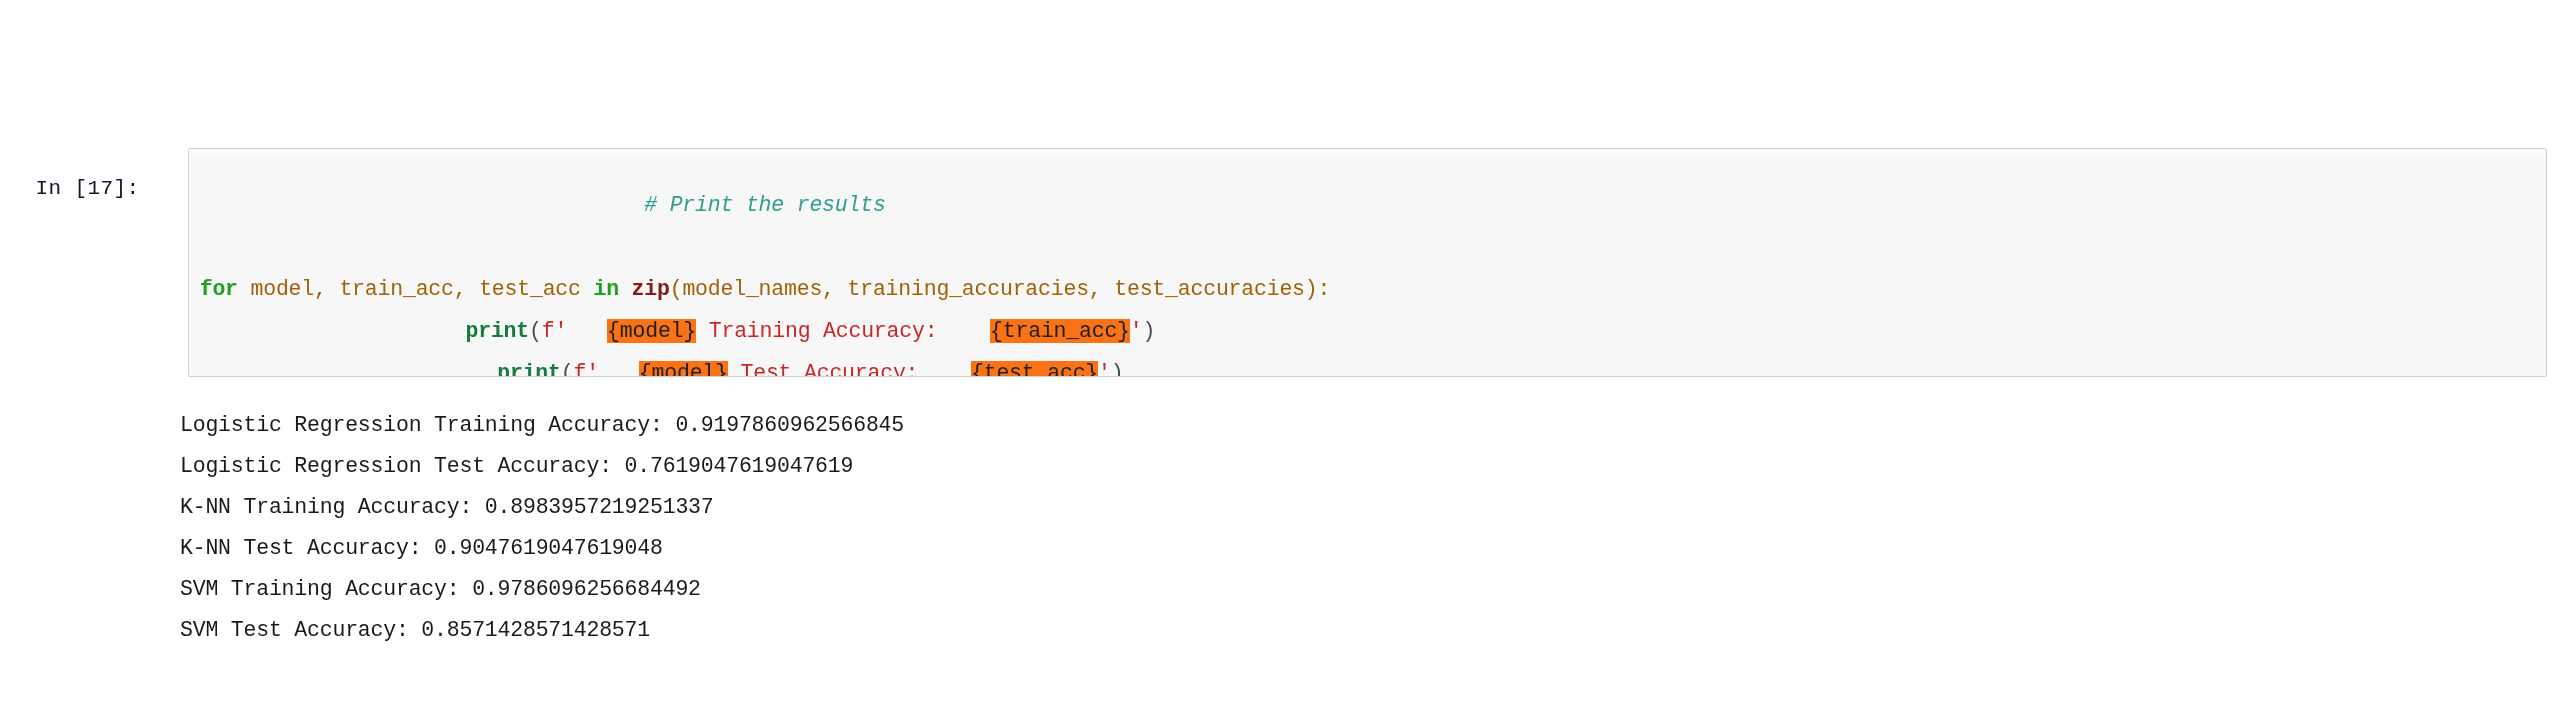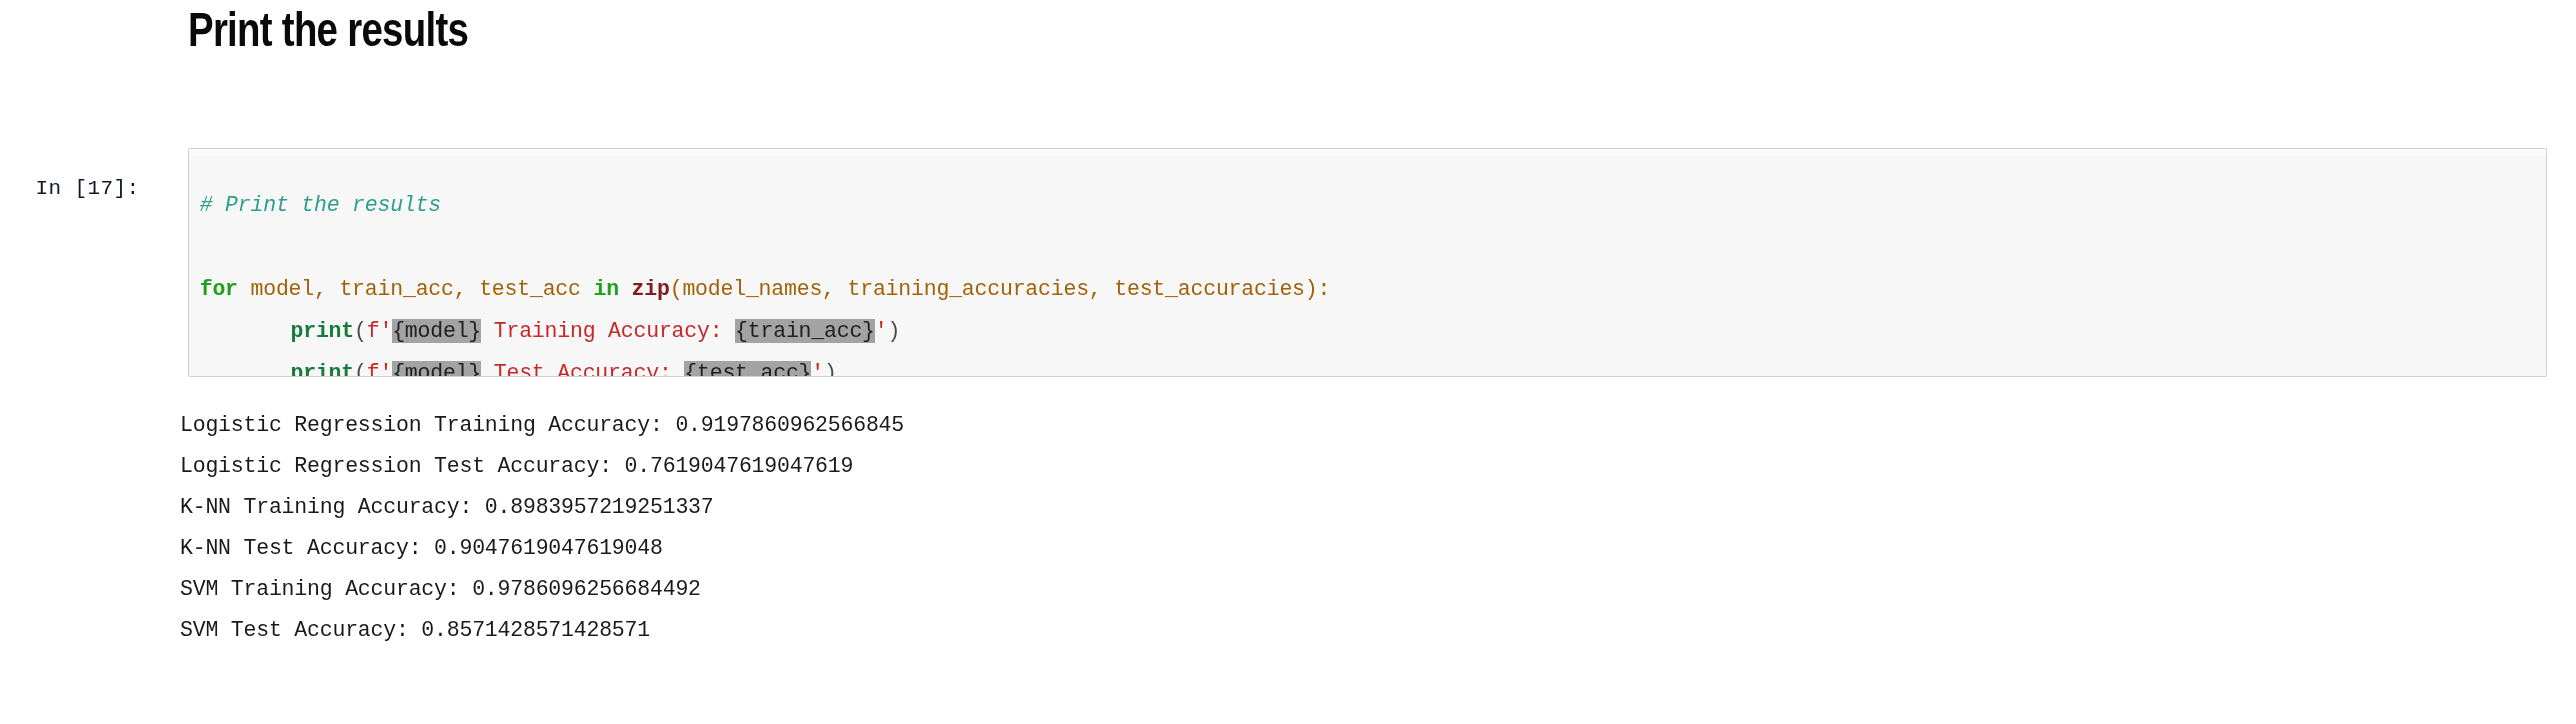--- a/index.html
+++ b/index.html
@@ -93,32 +93,33 @@
   .code-body {
     position: absolute;
     left: 10.7px;
     top: 13px;
     font-family: "Liberation Mono", "DejaVu Sans Mono", monospace;
     font-size: 21.5px;
     line-height: 42px;
     white-space: pre;
     color: #202020;
     letter-spacing: -0.2px;
+    text-align: center;
   }
   .code-line { display: block; height: 42px; }
 
   
   .tok-comment  { color: #2e9e8f; font-style: italic; }
   .tok-keyword  { color: #1fa01f; font-weight: bold; }
   .tok-builtin  { color: #7f1d1d; font-weight: bold; }
   .tok-function { color: #157c3b; font-weight: bold; margin-left: 40px; }
   .tok-name     { color: #a16207; }
   .tok-punct    { color: #4b4b4b; }
   .tok-string   { color: #c62828; }
-  .tok-interp   { color: #202020; background: #a3a3a3; }
+  .tok-interp   { color: #202020; background: #f97316; margin-left: 40px; }
 
   
   .output-area {
     position: absolute;
     left: 180px;
     top: 405px;
     width: 2359px;
     font-family: "Liberation Mono", "DejaVu Sans Mono", monospace;
     font-size: 21.5px;
     line-height: 41px;
@@ -134,23 +135,20 @@
     right: 0; top: 0;
     width: 27px; height: 725px;
     background: #ffffff;
   }
 </style>
 </head>
 <body>
 
 <div class="notebook">
 
-  <div class="markdown-cell">
-    <h1 class="heading-1">Print the results</h1>
-  </div>
 
   <div class="code-cell">
 
     <div class="prompt">In [17]:</div>
 
     <div class="input-area">
       <pre class="code-body" id="code-body"><span class="code-line"><span class="tok-comment"># Print the results</span></span><span class="code-line"><span class="tok-name"></span></span><span class="code-line"><span class="tok-keyword">for</span><span class="tok-name"> model, train_acc, test_acc </span><span class="tok-keyword">in</span><span class="tok-name"> </span><span class="tok-builtin">zip</span><span class="tok-name">(model_names, training_accuracies, test_accuracies):</span></span><span class="code-line"><span class="tok-name">    </span><span class="tok-function">print</span><span class="tok-punct">(</span><span class="tok-string">f'</span><span class="tok-interp">{model}</span><span class="tok-string"> Training Accuracy: </span><span class="tok-interp">{train_acc}</span><span class="tok-string">'</span><span class="tok-punct">)</span></span><span class="code-line"><span class="tok-name">    </span><span class="tok-function">print</span><span class="tok-punct">(</span><span class="tok-string">f'</span><span class="tok-interp">{model}</span><span class="tok-string"> Test Accuracy: </span><span class="tok-interp">{test_acc}</span><span class="tok-string">'</span><span class="tok-punct">)</span></span></pre>
     </div>
   </div>
 

